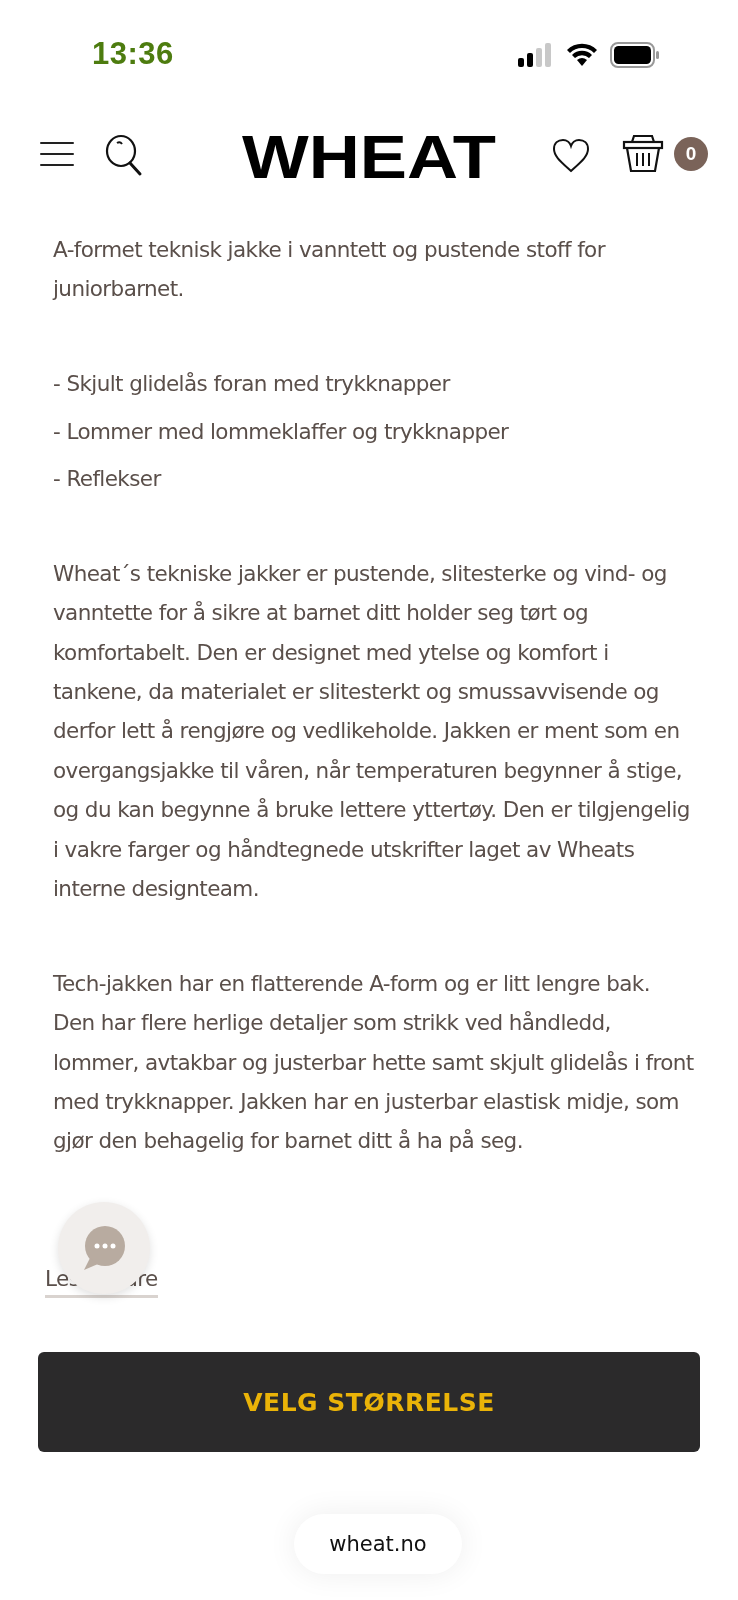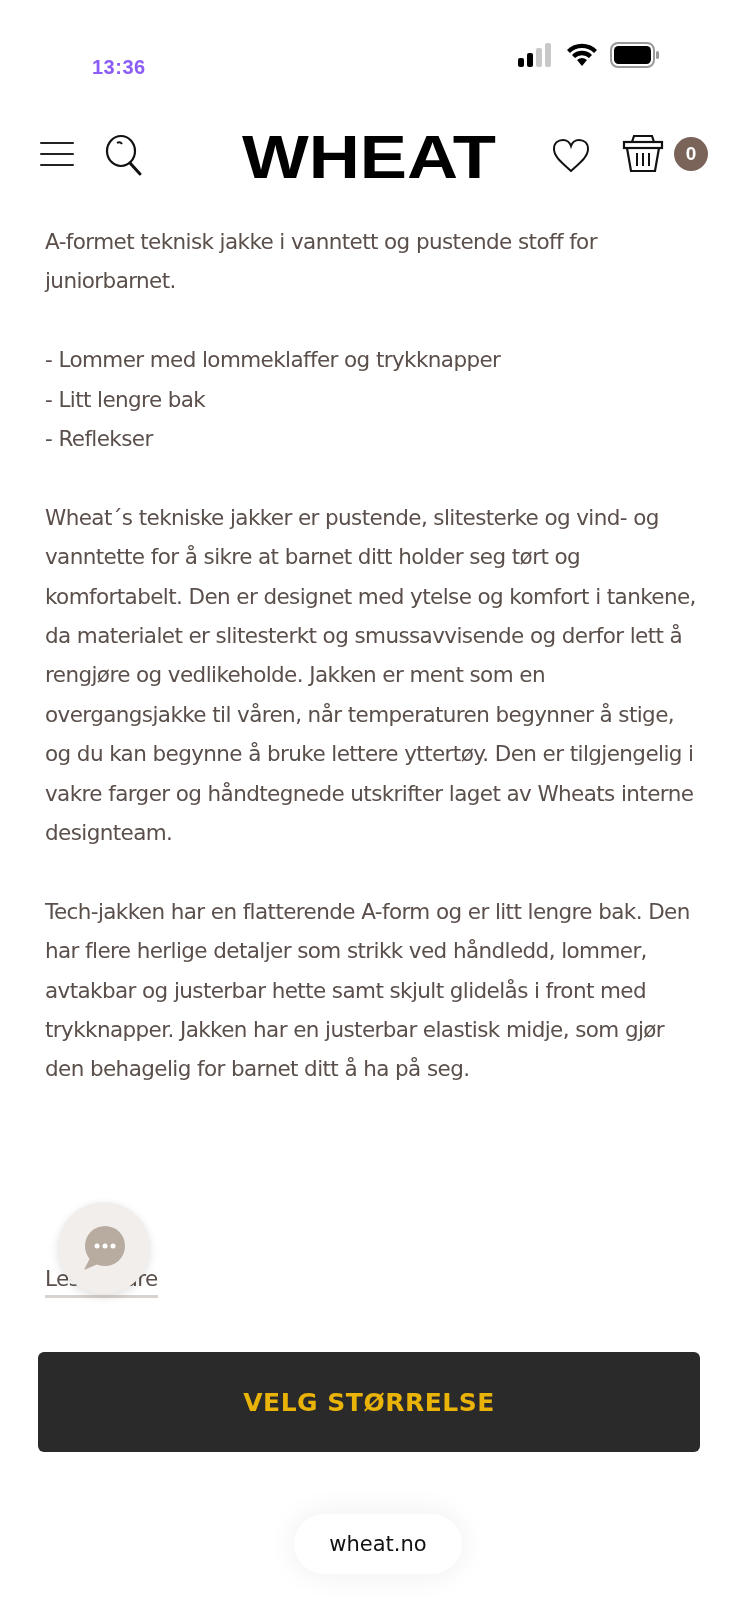--- a/index.html
+++ b/index.html
@@ -1,30 +1,30 @@
 <!DOCTYPE html>
 <html><head>
 <meta charset="utf-8">
 <style>
   html, body { margin:0; padding:0; }
   body { width:738px; height:1600px; background:#ffffff; position:relative; overflow:hidden;
          font-family:"Liberation Sans", sans-serif; }
   .status-bar { position:absolute; top:0; left:0; width:738px; height:110px; }
-  .time { position:absolute; left:92px; top:36px; font-size:20px; font-weight:bold; color:#8b5cf6; letter-spacing:0.5px; font-family:"Liberation Sans", sans-serif;margin-top:20px; }
+  .time { position:absolute; left:92px; top:36px; font-size:31px; font-weight:bold; color:#4d7c0f; letter-spacing:0.5px; font-family:"Liberation Sans", sans-serif; }
   .status-icons { position:absolute; right:78px; top:42px; display:flex; align-items:center; gap:12px; }
   .header { position:absolute; top:120px; left:0; width:738px; height:80px;text-decoration:underline; }
   .hamburger { position:absolute; left:40px; top:22px; width:34px; height:28px; }
   .hamburger span { display:block; height:2px; background:#222; margin-bottom:9px; border-radius:1px; }
   .search-icon { position:absolute; left:104px; top:14px; width:42px; height:44px; }
   .logo { position:absolute; left:238px; top:8px; width:262px; height:56px; }
   .heart { position:absolute; left:552px; top:18px; width:38px; height:36px; }
   .basket { position:absolute; left:622px; top:14px; width:42px; height:40px; }
   .cart-badge { position:absolute; left:674px; top:17px; width:34px; height:34px; border-radius:50%; background:#7a6359; color:#fff; font-weight:bold; font-size:19px; display:flex; align-items:center; justify-content:center; }
   .content { position:absolute; left:45px; top:222px; width:660px; color:#5a4f4a; font-family:"DejaVu Sans", sans-serif; font-size:21.5px; line-height:39.4px; letter-spacing:-0.6px; }
-  .content p { margin:0; }
+  .content p { margin:8px; }
   .gap { height:39.4px; }
   .read-more { position:absolute; left:45px; top:1266px; font-family:"DejaVu Sans", sans-serif; font-size:21.5px; color:#5a4f4a; letter-spacing:-0.6px; border-bottom:3px solid #d9d3cf; padding-bottom:4px; }
   .chat-bubble { position:absolute; left:58px; top:1202px; width:92px; height:92px; border-radius:50%; background:#f1eeec; box-shadow:0 3px 10px rgba(0,0,0,0.12); display:flex; align-items:center; justify-content:center; }
   .cta { position:absolute; left:38px; top:1352px; width:662px; height:100px; background:#2b2a2b; border-radius:6px; border:none; color:#eab308; font-family:"DejaVu Sans", sans-serif; font-weight:bold; font-size:25px; letter-spacing:0.5px; display:flex; align-items:center; justify-content:center; }
   .url-pill { position:absolute; left:294px; top:1514px; width:168px; height:60px; border-radius:30px; background:#fff; box-shadow:0 0 30px rgba(0,0,0,0.07); display:flex; align-items:center; justify-content:center; font-size:21px; color:#111; font-family:"DejaVu Sans", sans-serif; }
 </style>
 </head>
 <body>
 
 <div class="status-bar">
@@ -73,22 +73,22 @@
     <line x1="15" y1="19" x2="15" y2="32" stroke="#111" stroke-width="2"></line>
     <line x1="21" y1="19" x2="21" y2="32" stroke="#111" stroke-width="2"></line>
     <line x1="27" y1="19" x2="27" y2="32" stroke="#111" stroke-width="2"></line>
   </svg>
   <div class="cart-badge">0</div>
 </div>
 
 <div class="content">
   <p>A-formet teknisk jakke i vanntett og pustende stoff for juniorbarnet.</p>
   <div class="gap"></div>
+  <p>- Skjult glidelås foran med trykknapper</p>
   <p>- Lommer med lommeklaffer og trykknapper</p>
-  <p>- Litt lengre bak</p>
   <p>- Reflekser</p>
   <div class="gap"></div>
   <p>Wheat´s tekniske jakker er pustende, slitesterke og vind- og vanntette for å sikre at barnet ditt holder seg tørt og komfortabelt. Den er designet med ytelse og komfort i tankene, da materialet er slitesterkt og smussavvisende og derfor lett å rengjøre og vedlikeholde. Jakken er ment som en overgangsjakke til våren, når temperaturen begynner å stige, og du kan begynne å bruke lettere yttertøy. Den er tilgjengelig i vakre farger og håndtegnede utskrifter laget av Wheats interne designteam.</p>
   <div class="gap"></div>
   <p>Tech-jakken har en flatterende A-form og er litt lengre bak. Den har flere herlige detaljer som strikk ved håndledd, lommer, avtakbar og justerbar hette samt skjult glidelås i front med trykknapper. Jakken har en justerbar elastisk midje, som gjør den behagelig for barnet ditt å ha på seg.</p>
 </div>
 
 <div class="read-more">Les mindre</div>
 
 <div class="chat-bubble">

